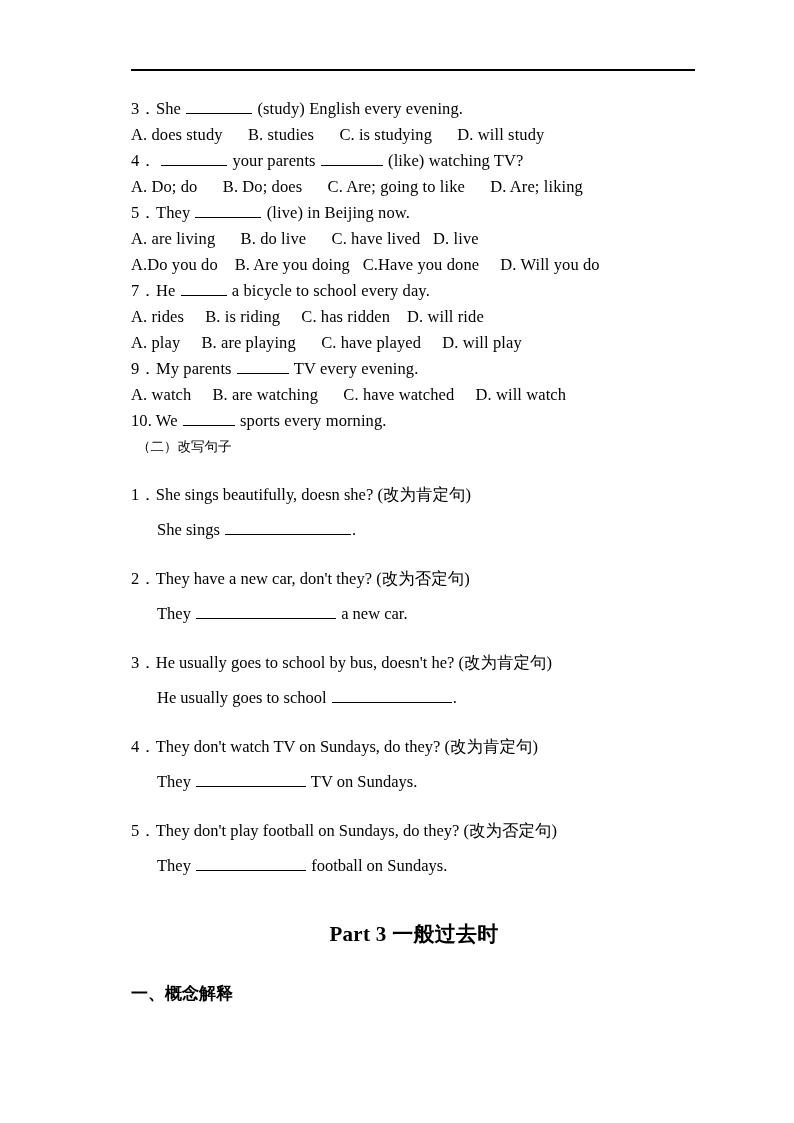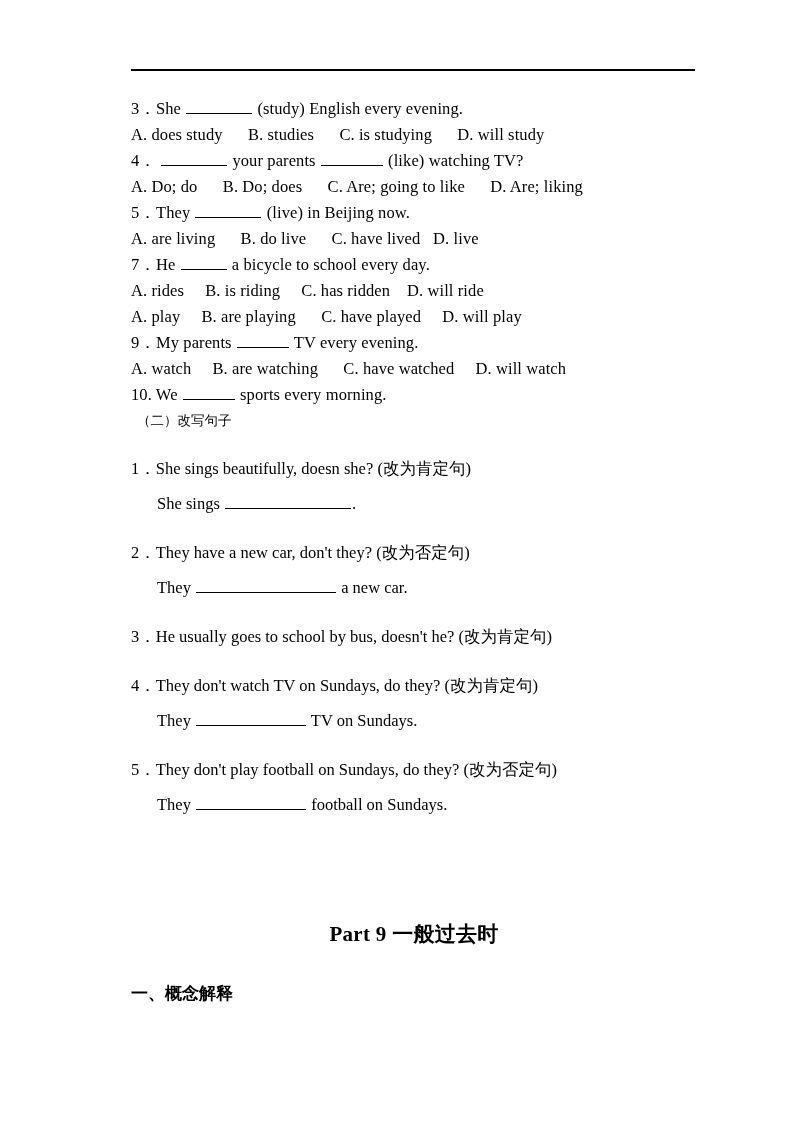--- a/index.html
+++ b/index.html
@@ -113,20 +113,21 @@
 
     <div class="line q"><span>3．She </span><span class="blank" style="width:66px"></span><span> (study) English every evening.</span></div>
     <div class="line">A. does study      B. studies      C. is studying      D. will study</div>
 
     <div class="line q"><span>4． </span><span class="blank" style="width:66px"></span><span> your parents </span><span class="blank" style="width:62px"></span><span> (like) watching TV?</span></div>
     <div class="line">A. Do; do      B. Do; does      C. Are; going to like      D. Are; liking</div>
 
     <div class="line q"><span>5．They </span><span class="blank" style="width:66px"></span><span> (live) in Beijing now.</span></div>
     <div class="line">A. are living      B. do live      C. have lived   D. live</div>
 
+    <div class="line">A.Do you do    B. Are you doing   C.Have you done     D. Will you do</div>
 
     <div class="line q"><span>7．He </span><span class="blank" style="width:46px"></span><span> a bicycle to school every day.</span></div>
     <div class="line">A. rides     B. is riding     C. has ridden    D. will ride</div>
 
     <div class="line">A. play     B. are playing      C. have played     D. will play</div>
 
     <div class="line q"><span>9．My parents </span><span class="blank" style="width:52px"></span><span> TV every evening.</span></div>
     <div class="line">A. watch     B. are watching      C. have watched     D. will watch</div>
 
     <div class="line q"><span>10. We </span><span class="blank" style="width:52px"></span><span> sports every morning.</span></div>
@@ -140,32 +141,33 @@
         <div class="rw-a"><span>She sings </span><span class="blank" style="width:126px"></span><span>.</span></div>
       </div>
 
       <div class="rw-item">
         <div class="rw-q">2．They have a new car, don't they? (改为否定句)</div>
         <div class="rw-a"><span>They </span><span class="blank" style="width:140px"></span><span> a new car.</span></div>
       </div>
 
       <div class="rw-item">
         <div class="rw-q">3．He usually goes to school by bus, doesn't he? (改为肯定句)</div>
+        <div class="rw-a"><span>He usually goes to school </span><span class="blank" style="width:120px"></span><span>.</span></div>
       </div>
 
       <div class="rw-item">
         <div class="rw-q">4．They don't watch TV on Sundays, do they? (改为肯定句)</div>
         <div class="rw-a"><span>They </span><span class="blank" style="width:110px"></span><span> TV on Sundays.</span></div>
       </div>
 
       <div class="rw-item">
         <div class="rw-q">5．They don't play football on Sundays, do they? (改为否定句)</div>
         <div class="rw-a"><span>They </span><span class="blank" style="width:110px"></span><span> football on Sundays.</span></div>
       </div>
 
     </div>
   </div>
 
-  <div class="part-title"><span>Part 9 </span><span class="cn-b">一般过去时</span></div>
+  <div class="part-title"><span>Part 3 </span><span class="cn-b">一般过去时</span></div>
 
   <div class="sec-head">一、概念解释</div>
 
 </div>
 
 </body></html>

